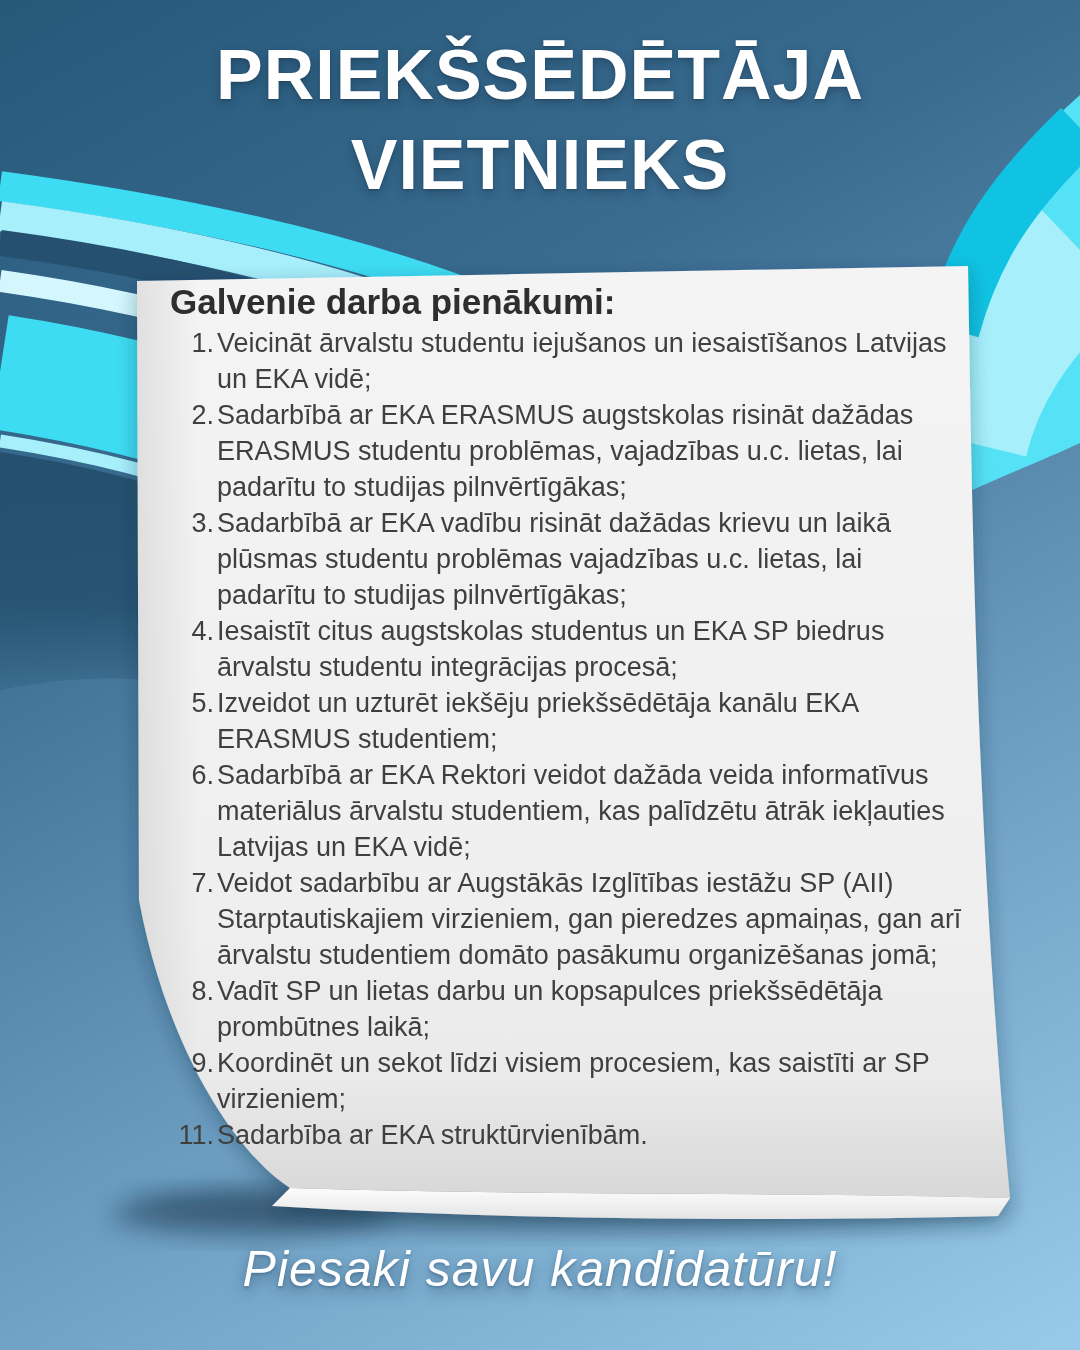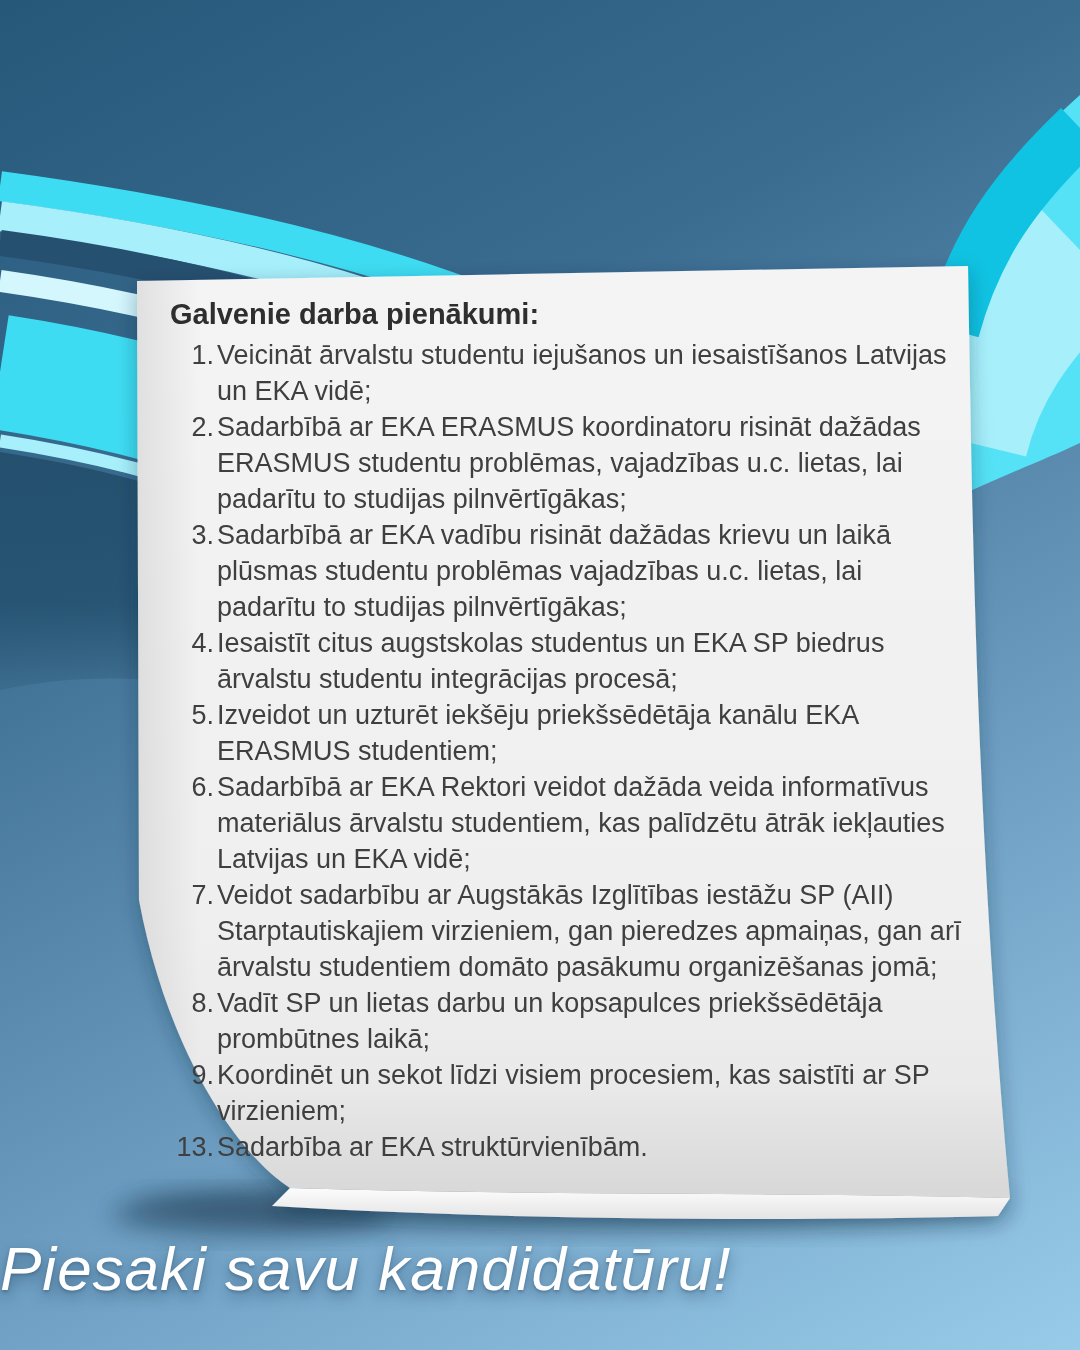--- a/index.html
+++ b/index.html
@@ -17,29 +17,29 @@
     position:absolute;top:30px;left:0;width:100%;text-align:center;
     color:var(--white,#ffffff);font-weight:bold;font-size:70px;line-height:90px;
     letter-spacing:1px;
     text-shadow:0 4px 10px rgba(20,40,60,.35),0 1px 2px rgba(20,40,60,.30);
   }
   .paper-text{
     position:absolute;left:170px;top:284px;width:792px;
     color:var(--text,#3f3f3f);
   }
   .duties-heading{
-    font-weight:bold;font-size:29px;line-height:36px;color:#2e2e2e;
-    margin:12px 0 5px 0;
+    font-weight:bold;font-size:35px;line-height:36px;color:#2e2e2e;
+    margin:0 0 5px 0;
   }
   .duty{display:flex;font-size:27px;line-height:36px;}
   .duty .num{flex:none;width:44px;text-align:right;}
   .duty .txt{flex:1;padding-left:3px;}
   .cta{
-    position:absolute;top:1226px;left:0;width:100%;
-    color:var(--white,#ffffff);font-style:italic;font-size:62px;line-height:86px;
+    position:absolute;top:1226px;left:0;width:100%;text-align:center;
+    color:var(--white,#ffffff);font-style:italic;font-size:50px;line-height:86px;
     letter-spacing:1px;
     text-shadow:0 6px 14px rgba(25,55,85,.5),0 2px 3px rgba(25,55,85,.30);
   }
 </style>
 </head>
 <body>
 
 <div class="canvas">
 
   <svg class="decor" width="1080" height="1350" viewBox="0 0 1080 1350" preserveAspectRatio="none">
@@ -99,31 +99,35 @@
     <g filter="url(#paperShadow)">
       <path d="M 137 281 L 968 266 C 972 500 975 820 1010 1198 C 800 1192 550 1196 290 1188 C 230 1148 165 1040 139 900 Z" fill="url(#paperGrad)"></path>
       <path d="M 290 1188 C 550 1196 800 1192 1010 1198 L 998 1216 C 770 1222 490 1219 272 1206 Z" fill="url(#lipGrad)"></path>
     </g>
     <g clip-path="url(#paperClip)">
       <rect x="137" y="266" width="70" height="940" fill="url(#leftShade)"></rect>
       <rect x="137" y="1060" width="880" height="140" fill="url(#bottomShade)"></rect>
     </g>
   </svg>
 
+  <div class="title">
+    <div>PRIEKŠSĒDĒTĀJA</div>
+    <div>VIETNIEKS</div>
+  </div>
 
   <div class="paper-text">
     <div class="duties-heading">Galvenie darba pienākumi:</div>
     <div>
         <div class="duty">
           <span class="num">1.</span>
           <span class="txt">Veicināt ārvalstu studentu iejušanos un iesaistīšanos Latvijas un EKA vidē;</span>
         </div>
         <div class="duty">
           <span class="num">2.</span>
-          <span class="txt">Sadarbībā ar EKA ERASMUS koordinatoru risināt dažādas ERASMUS studentu problēmas, vajadzības u.c. lietas, lai padarītu to studijas pilnvērtīgākas;</span>
+          <span class="txt">Sadarbībā ar EKA ERASMUS augstskolas risināt dažādas ERASMUS studentu problēmas, vajadzības u.c. lietas, lai padarītu to studijas pilnvērtīgākas;</span>
         </div>
         <div class="duty">
           <span class="num">3.</span>
           <span class="txt">Sadarbībā ar EKA vadību risināt dažādas krievu un laikā plūsmas studentu problēmas vajadzības u.c. lietas, lai padarītu to studijas pilnvērtīgākas;</span>
         </div>
         <div class="duty">
           <span class="num">4.</span>
           <span class="txt">Iesaistīt citus augstskolas studentus un EKA SP biedrus ārvalstu studentu integrācijas procesā;</span>
         </div>
         <div class="duty">
@@ -140,21 +144,21 @@
         </div>
         <div class="duty">
           <span class="num">8.</span>
           <span class="txt">Vadīt SP un lietas darbu un kopsapulces priekšsēdētāja prombūtnes laikā;</span>
         </div>
         <div class="duty">
           <span class="num">9.</span>
           <span class="txt">Koordinēt un sekot līdzi visiem procesiem, kas saistīti ar SP virzieniem;</span>
         </div>
         <div class="duty">
-          <span class="num">13.</span>
+          <span class="num">11.</span>
           <span class="txt">Sadarbība ar EKA struktūrvienībām.</span>
         </div>
       </div>
   </div>
 
   <div class="cta">Piesaki savu kandidatūru!</div>
 
 </div>
 
 </body></html>

